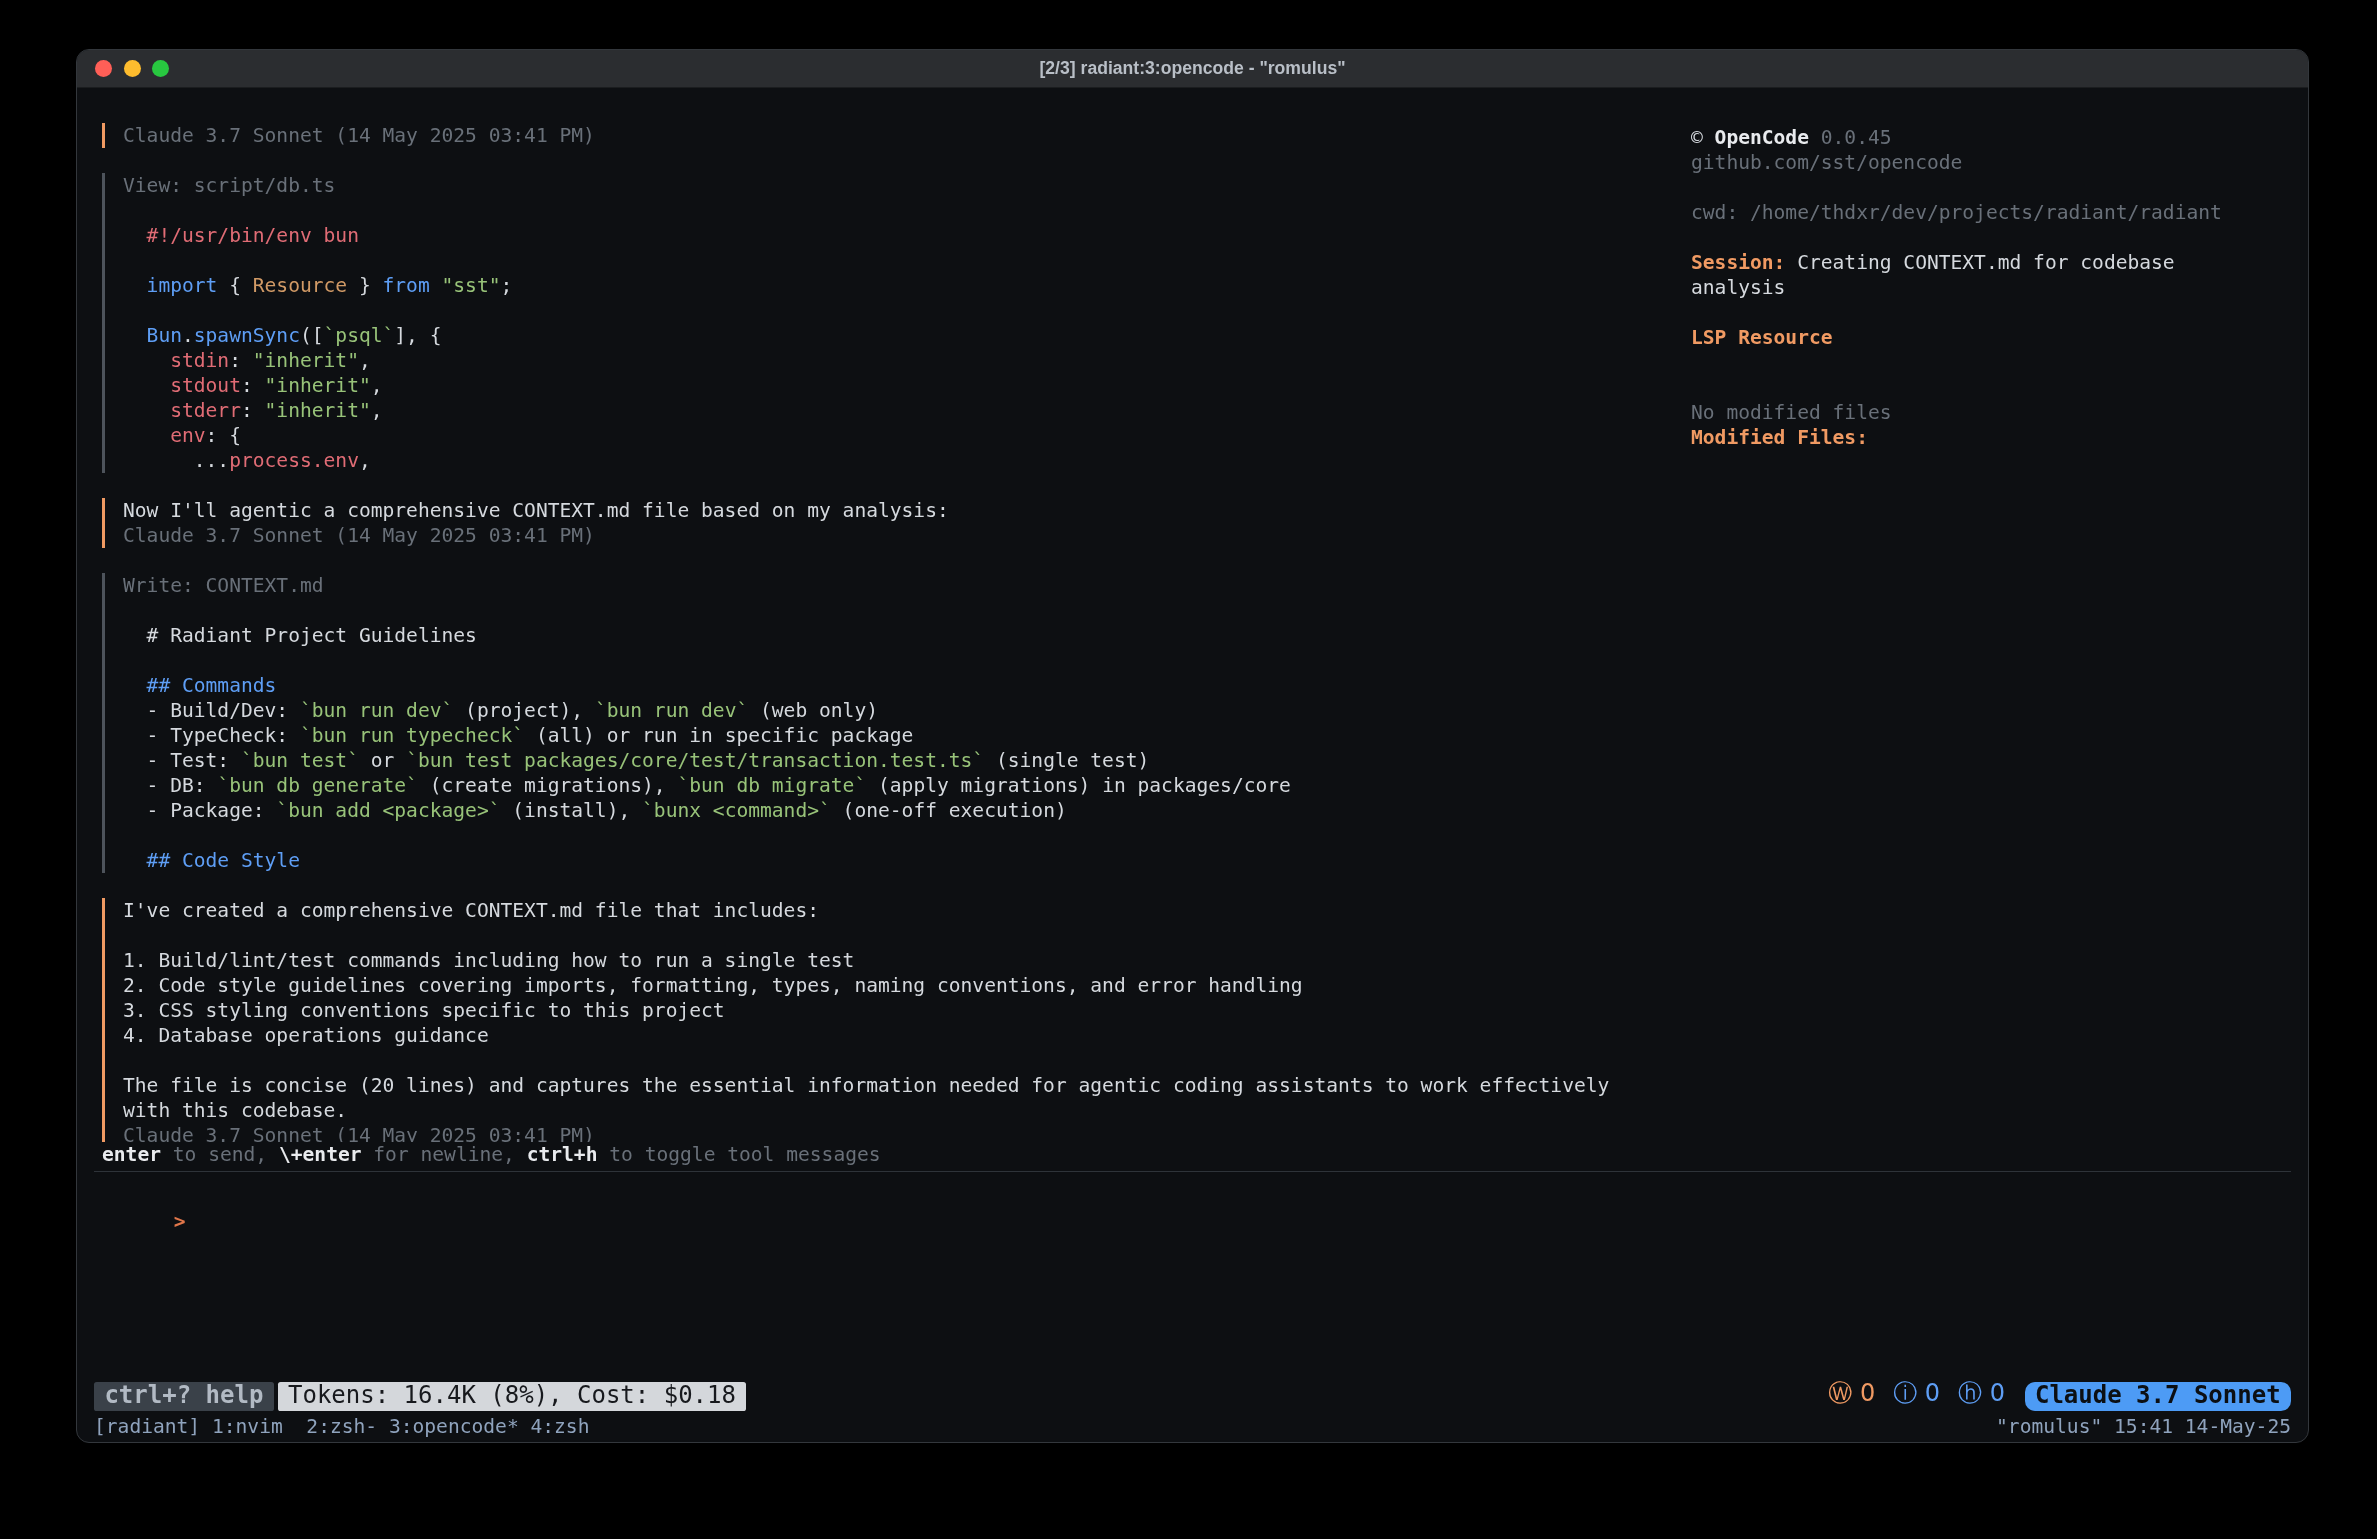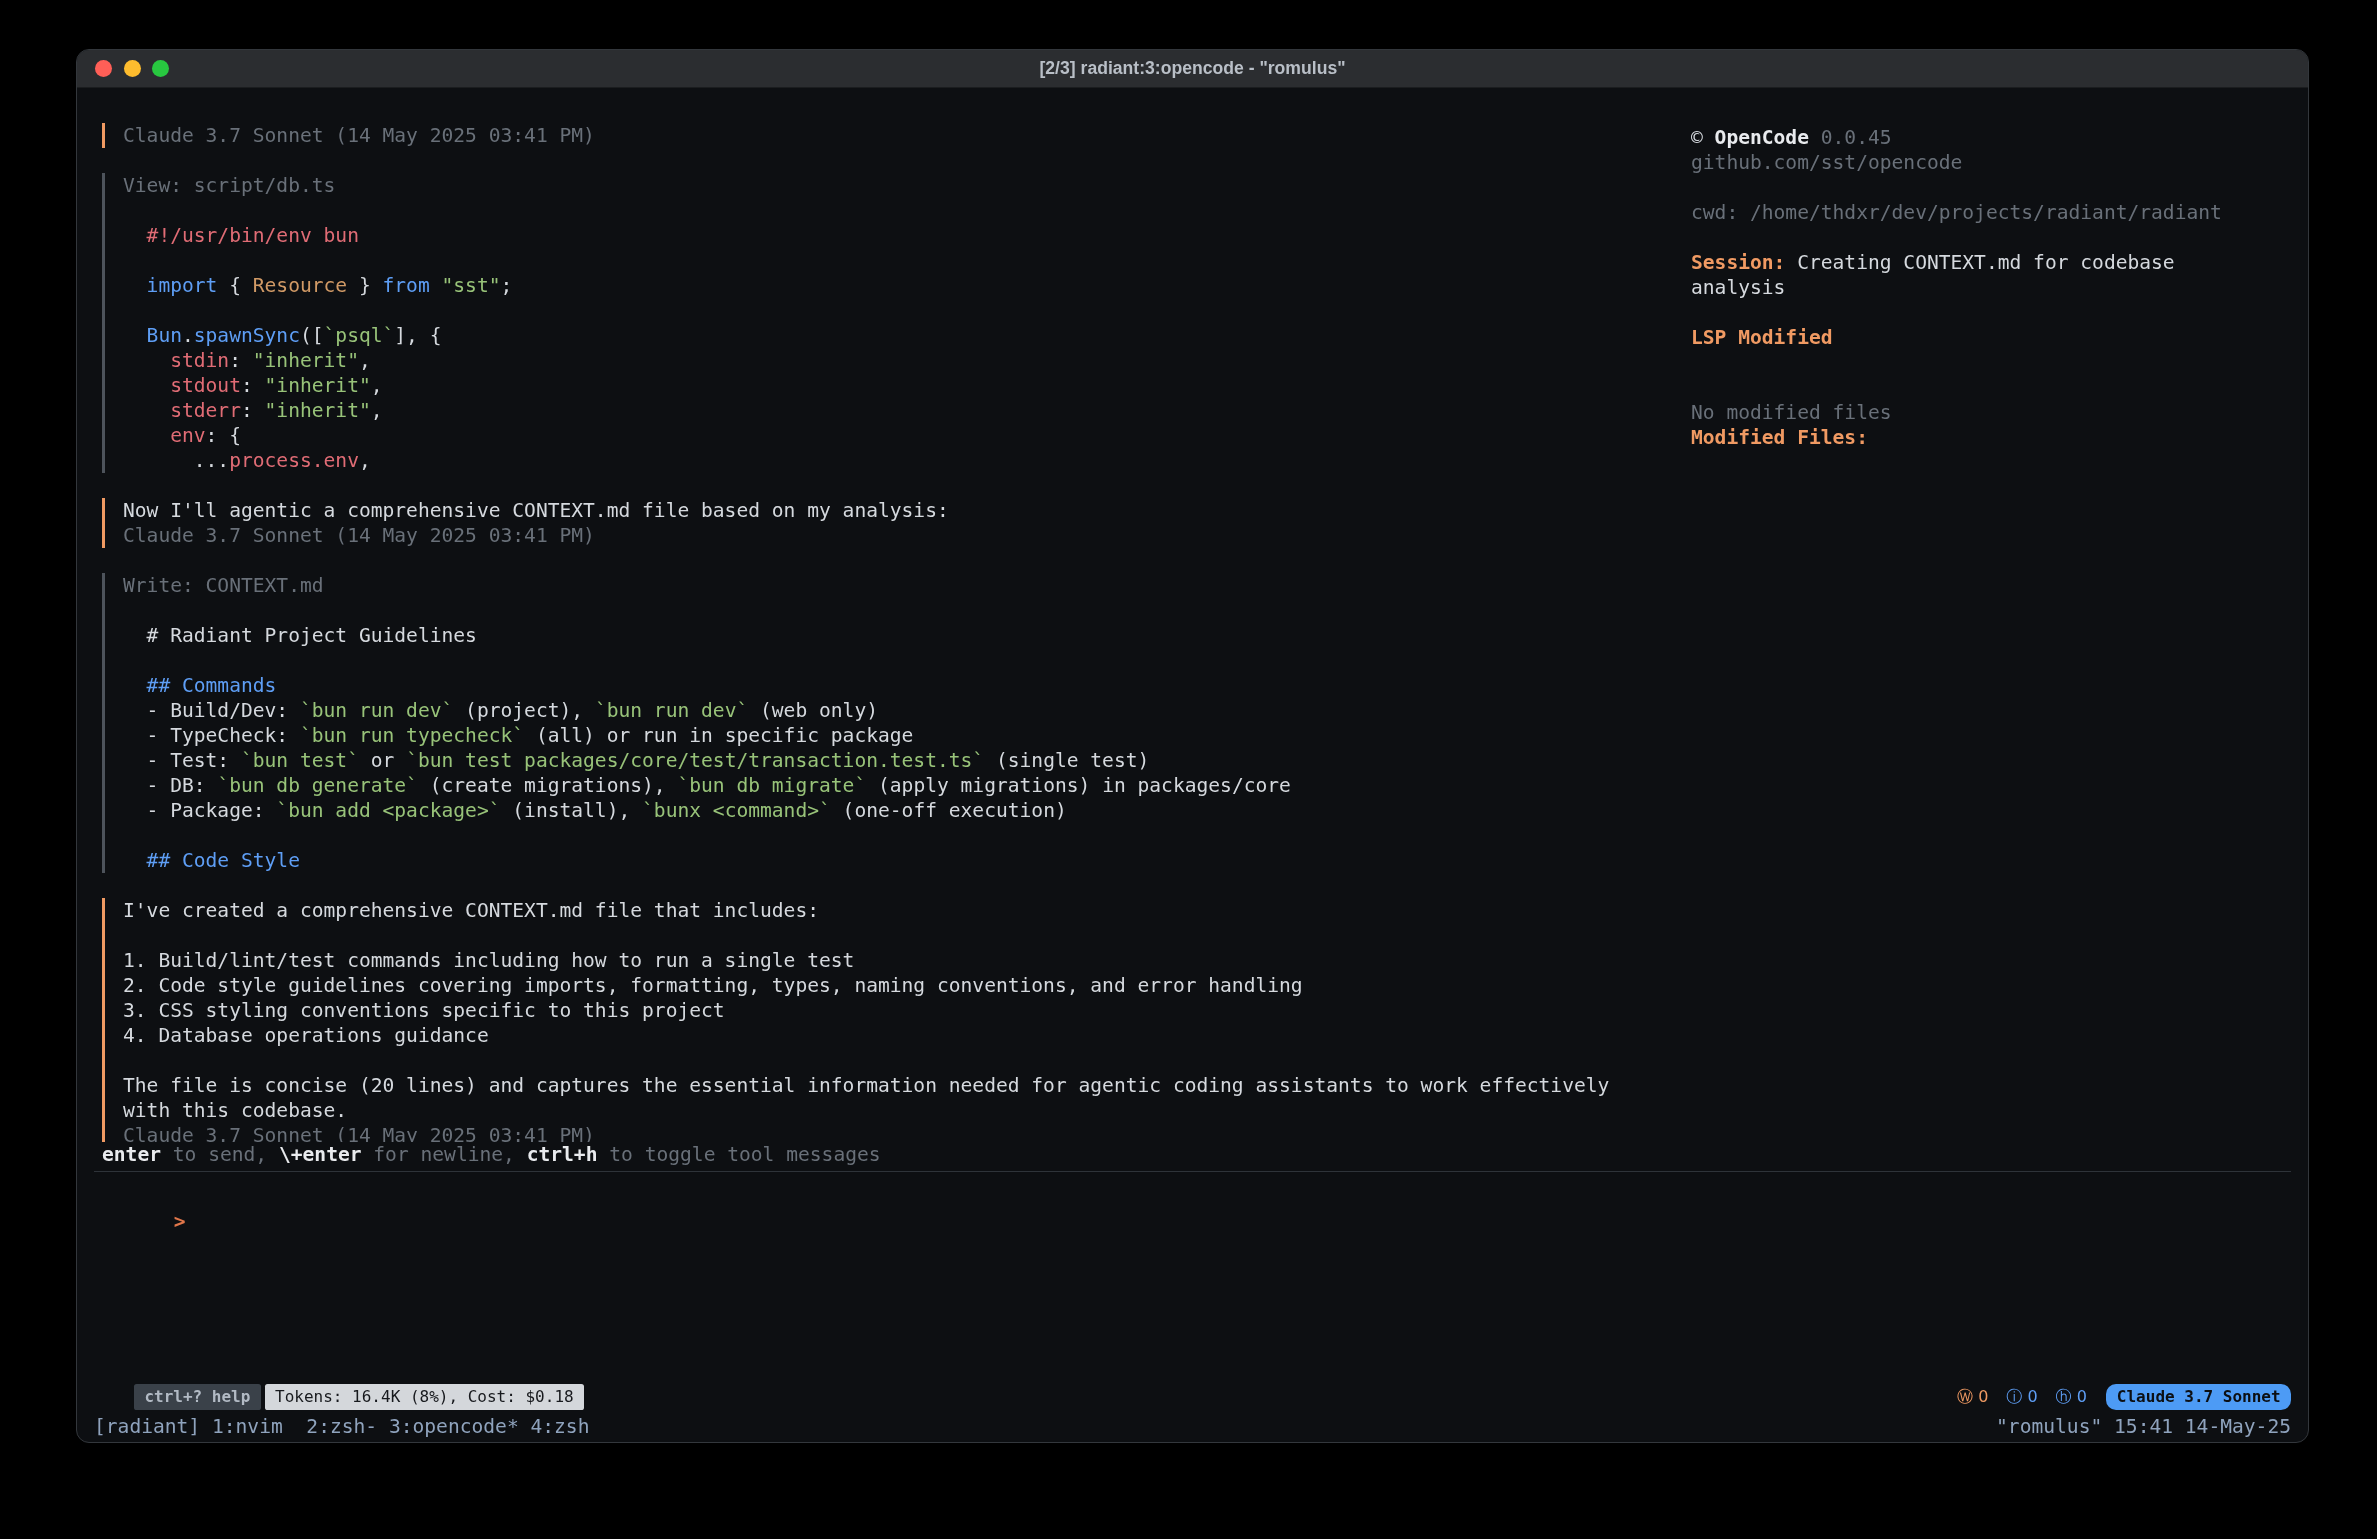--- a/index.html
+++ b/index.html
@@ -52,21 +52,21 @@
   .c-green { color: #98c379; }
   .c-coral { color: #e06c75; }
   .c-tan { color: #d19a66; }
 
   .input-area { flex: 0 0 auto; padding-bottom: 98px; }
   .hint-row { padding-left: 25px; }
   .rule { border-top: 1.3px solid #2e3339; margin: 3.9px 17px 0 17px; }
   .prompt-row { padding-left: 26px; margin-top: 11.7px; }
   .prompt-char { color: #e0764a; font-weight: bold; }
 
-  .statusbar { flex: 0 0 29px; display: flex; align-items: center; padding: 0 17px; font-size: 16px; line-height: 22px; margin-left: 40px; }
+  .statusbar { flex: 0 0 29px; display: flex; padding: 0 17px; font-size: 24px; line-height: 22px; }
   .badge { padding: 2px 10.4px; border-radius: 2.6px; white-space: pre; }
   .badge-help { background: #3a4149; color: #b2bac4; font-weight: bold; }
   .badge-tokens { background: #d4d7db; color: #17191d; margin-left: 3.9px; }
   .sb-spacer { flex: 1; }
   .diagnostics { display: flex; gap: 18px; margin-right: 19.6px; font-family: "DejaVu Sans", sans-serif; }
   .diag-orange { color: #f09a63; }
   .diag-blue { color: #5e9ef5; }
   .badge-model { background: #4d9bf5; color: #0c0f13; font-weight: bold; border-radius: 10px; }
 
   .tmuxbar { flex: 0 0 31px; display: flex; align-items: flex-start; padding: 2.6px 17px 0 17px; color: #8fa3bd; }
@@ -98,21 +98,21 @@
     <div class="sidebar">
       <div>
           <div class="line"><span class="c-white">© </span><span class="c-white-bold">OpenCode</span><span class="c-gray"> 0.0.45</span></div>
           <div class="line"><span class="c-gray">github.com/sst/opencode</span></div>
           <div class="line">&nbsp;</div>
           <div class="line"><span class="c-gray">cwd: /home/thdxr/dev/projects/radiant/radiant</span></div>
           <div class="line">&nbsp;</div>
           <div class="line"><span class="c-orange-bold">Session:</span><span class="c-white"> Creating CONTEXT.md for codebase</span></div>
           <div class="line"><span class="c-white">analysis</span></div>
           <div class="line">&nbsp;</div>
-          <div class="line"><span class="c-orange-bold">LSP Modified</span></div>
+          <div class="line"><span class="c-orange-bold">LSP Resource</span></div>
           <div class="line">&nbsp;</div>
           <div class="line">&nbsp;</div>
           <div class="line"><span class="c-gray">No modified files</span></div>
           <div class="line"><span class="c-orange-bold">Modified Files:</span></div>
         </div>
     </div>
   </div>
 
   <div class="input-area">
     <div class="line hint-row"><span class="c-white-bold">enter</span><span class="c-gray"> to send, </span><span class="c-white-bold">\+enter</span><span class="c-gray"> for newline, </span><span class="c-white-bold">ctrl+h</span><span class="c-gray"> to toggle tool messages</span></div>

